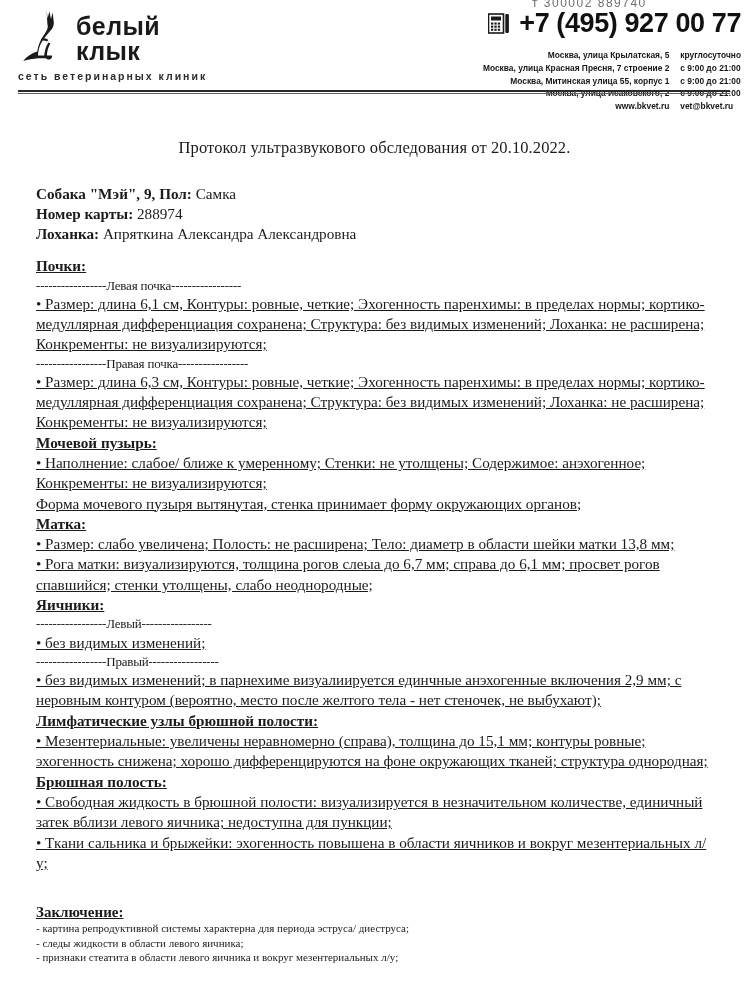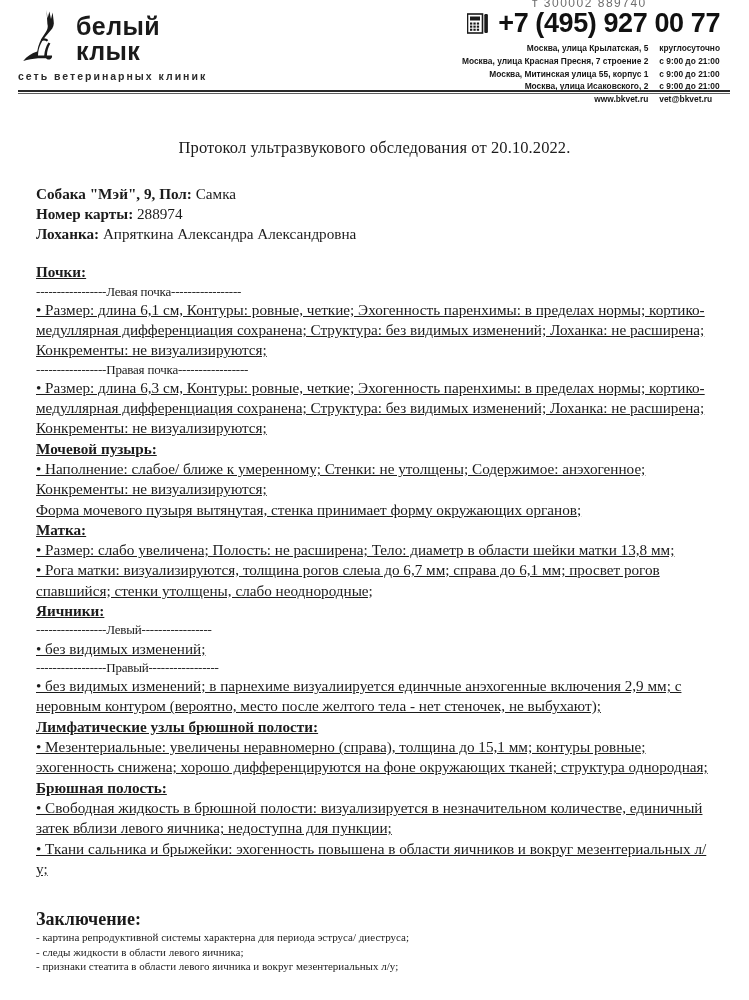--- a/index.html
+++ b/index.html
@@ -68,21 +68,21 @@
     font-weight: bold;
     font-size: 10.5px;
     letter-spacing: 2.0px;
     color: #2b2b2b;
     margin-top: 0;
     margin-left: 2px;
   }
 
   .contact-block {
     position: absolute;
-    right: 29px;
+    right: 8px;
     top: 10px;
     text-align: right;
   }
   .phone-row {
     display: flex;
     align-items: center;
     justify-content: flex-end;
     gap: 7px;
   }
   .fax-icon { width: 24px; height: 22px; display: block; }
@@ -90,21 +90,21 @@
     font-family: "Liberation Sans", "DejaVu Sans", sans-serif;
     font-weight: bold;
     font-size: 27px;
     line-height: 1;
     letter-spacing: -0.4px;
     color: #111111;
     white-space: nowrap;
   }
   .addr-table {
     border-collapse: collapse;
-    margin-top: 5px;
+    margin-top: 12px;
     margin-left: auto;
   }
   .addr-table td {
     font-family: "Liberation Sans", "DejaVu Sans", sans-serif;
     font-weight: bold;
     font-size: 8.4px;
     line-height: 1.52;
     color: #161616;
     white-space: nowrap;
     padding: 0;
@@ -158,27 +158,28 @@
   .para {
     font-size: 15.2px;
     line-height: 1.33;
     text-align: left;
     text-decoration: underline;
   }
   .spacer-gap { height: 30px; }
 
   .conclusion-head {
     font-weight: bold;
-    font-size: 18px;
+    font-size: 15px;
+    text-decoration: underline;
   }
   .conclusion-item {
     font-size: 11px;
     line-height: 1.33;
   }
-  .first-org { margin-top: 18px; }
+  .first-org { margin-top: 12px; }
 </style>
 </head>
 <body>
 
 <div class="letterhead">
 
   <div class="cutoff-line">т 300002 889740</div>
 
   <div class="logo-block">
     <div class="logo-row">

